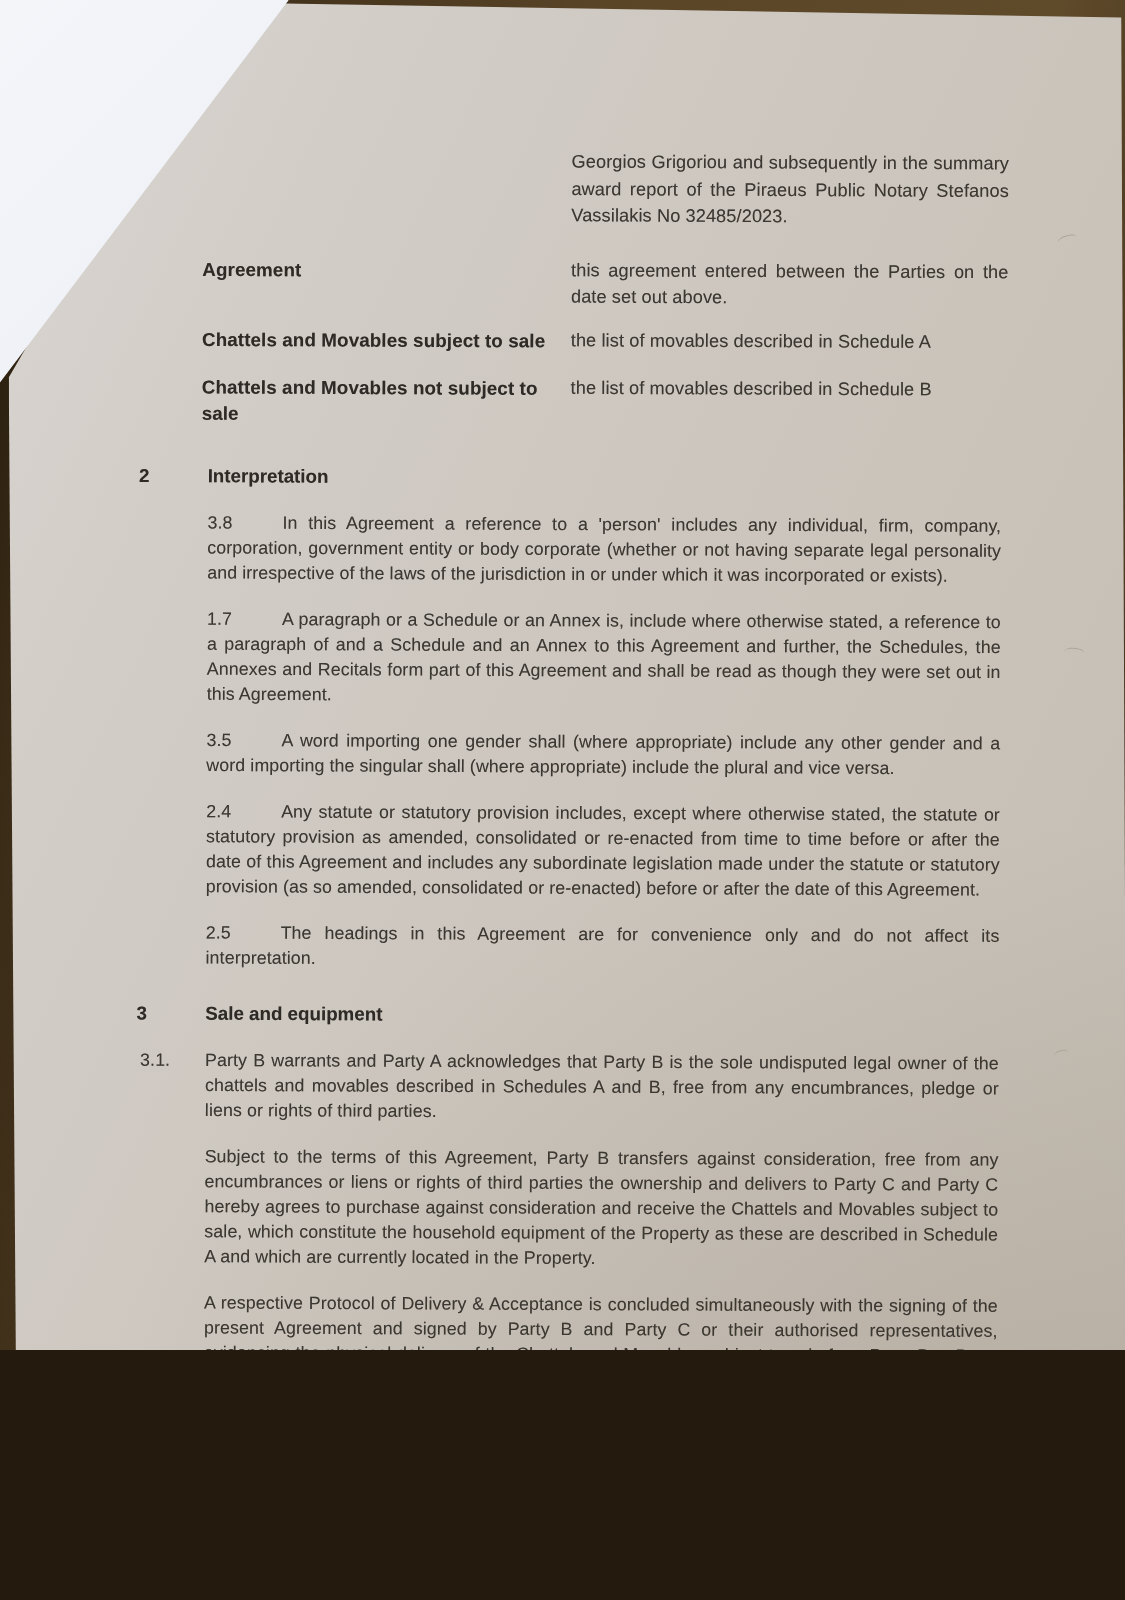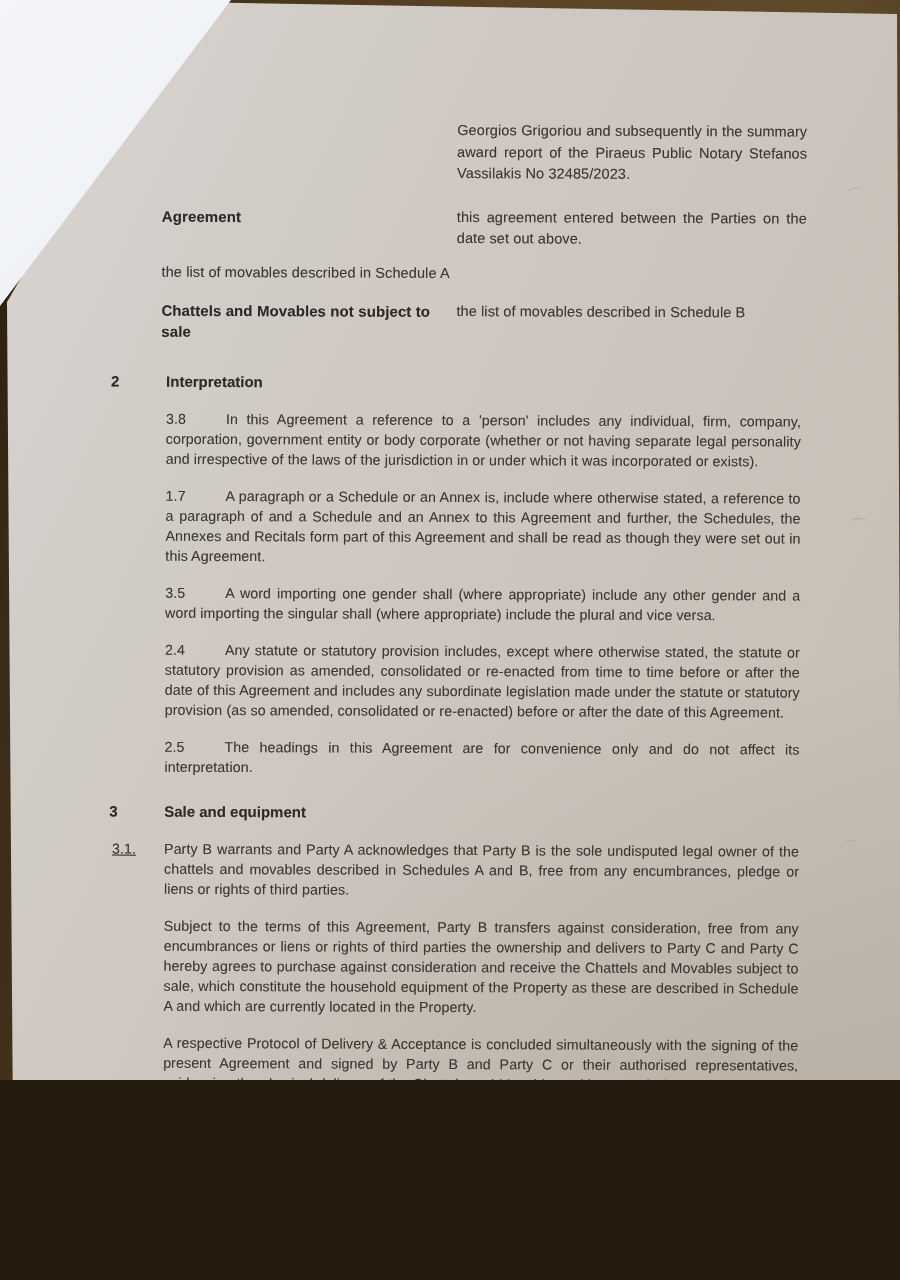--- a/index.html
+++ b/index.html
@@ -58,21 +58,21 @@
     font-size:15px; line-height:21px; font-weight:700; color:#2e2a26;
     margin:24px 0 17px 0;
   }
   .sec-head:first-child { margin-top:0; }
   .sec-num { display:inline-block; width:55px; margin-left:-55px; }
   p.clause {
     margin:0 0 17px 0; font-size:14.2px; line-height:20px;
     text-align:justify; letter-spacing:0.1px;
   }
   .num-in  { display:inline-block; width:60px; }
-  .num-out { display:inline-block; width:52px; margin-left:-52px;text-decoration:underline; }
+  .num-out { display:inline-block; width:52px; margin-left:-52px; }
   
   .page-num {
     position:absolute; left:440px; top:1203px; width:40px; text-align:center;
     font-size:13.5px; color:#3b3731;
   }
   
   .mark { position:absolute; width:16px; height:8px; opacity:0.28;
     border-top:1.5px solid #6b6458; border-radius:60% 40% 50% 50%;
     transform:rotate(-12deg); }
   .m1 { left:846px; top:188px; }
@@ -92,20 +92,21 @@
     <div class="defs" id="defs">
         <div class="def-row gap-a">
           <div class="def-term"></div>
           <div class="def-text">Georgios Grigoriou and subsequently in the summary award report of the Piraeus Public Notary Stefanos Vassilakis No 32485/2023.</div>
         </div>
         <div class="def-row gap-b">
           <div class="def-term">Agreement</div>
           <div class="def-text">this agreement entered between the Parties on the date set out above.</div>
         </div>
         <div class="def-row gap-c">
+          <div class="def-term">Chattels and Movables subject to sale</div>
           <div class="def-text">the list of movables described in Schedule A</div>
         </div>
         <div class="def-row ">
           <div class="def-term">Chattels and Movables not subject to sale</div>
           <div class="def-text">the list of movables described in Schedule B</div>
         </div>
       </div>
     <div class="clauses" id="clauses">
         <div class="sec-head"><span class="sec-num">2</span><span>Interpretation</span></div>
         <p class="clause"><span class="num-in">3.8</span><span>In this Agreement a reference to a 'person' includes any individual, firm, company, corporation, government entity or body corporate (whether or not having separate legal personality and irrespective of the laws of the jurisdiction in or under which it was incorporated or exists).</span></p>

